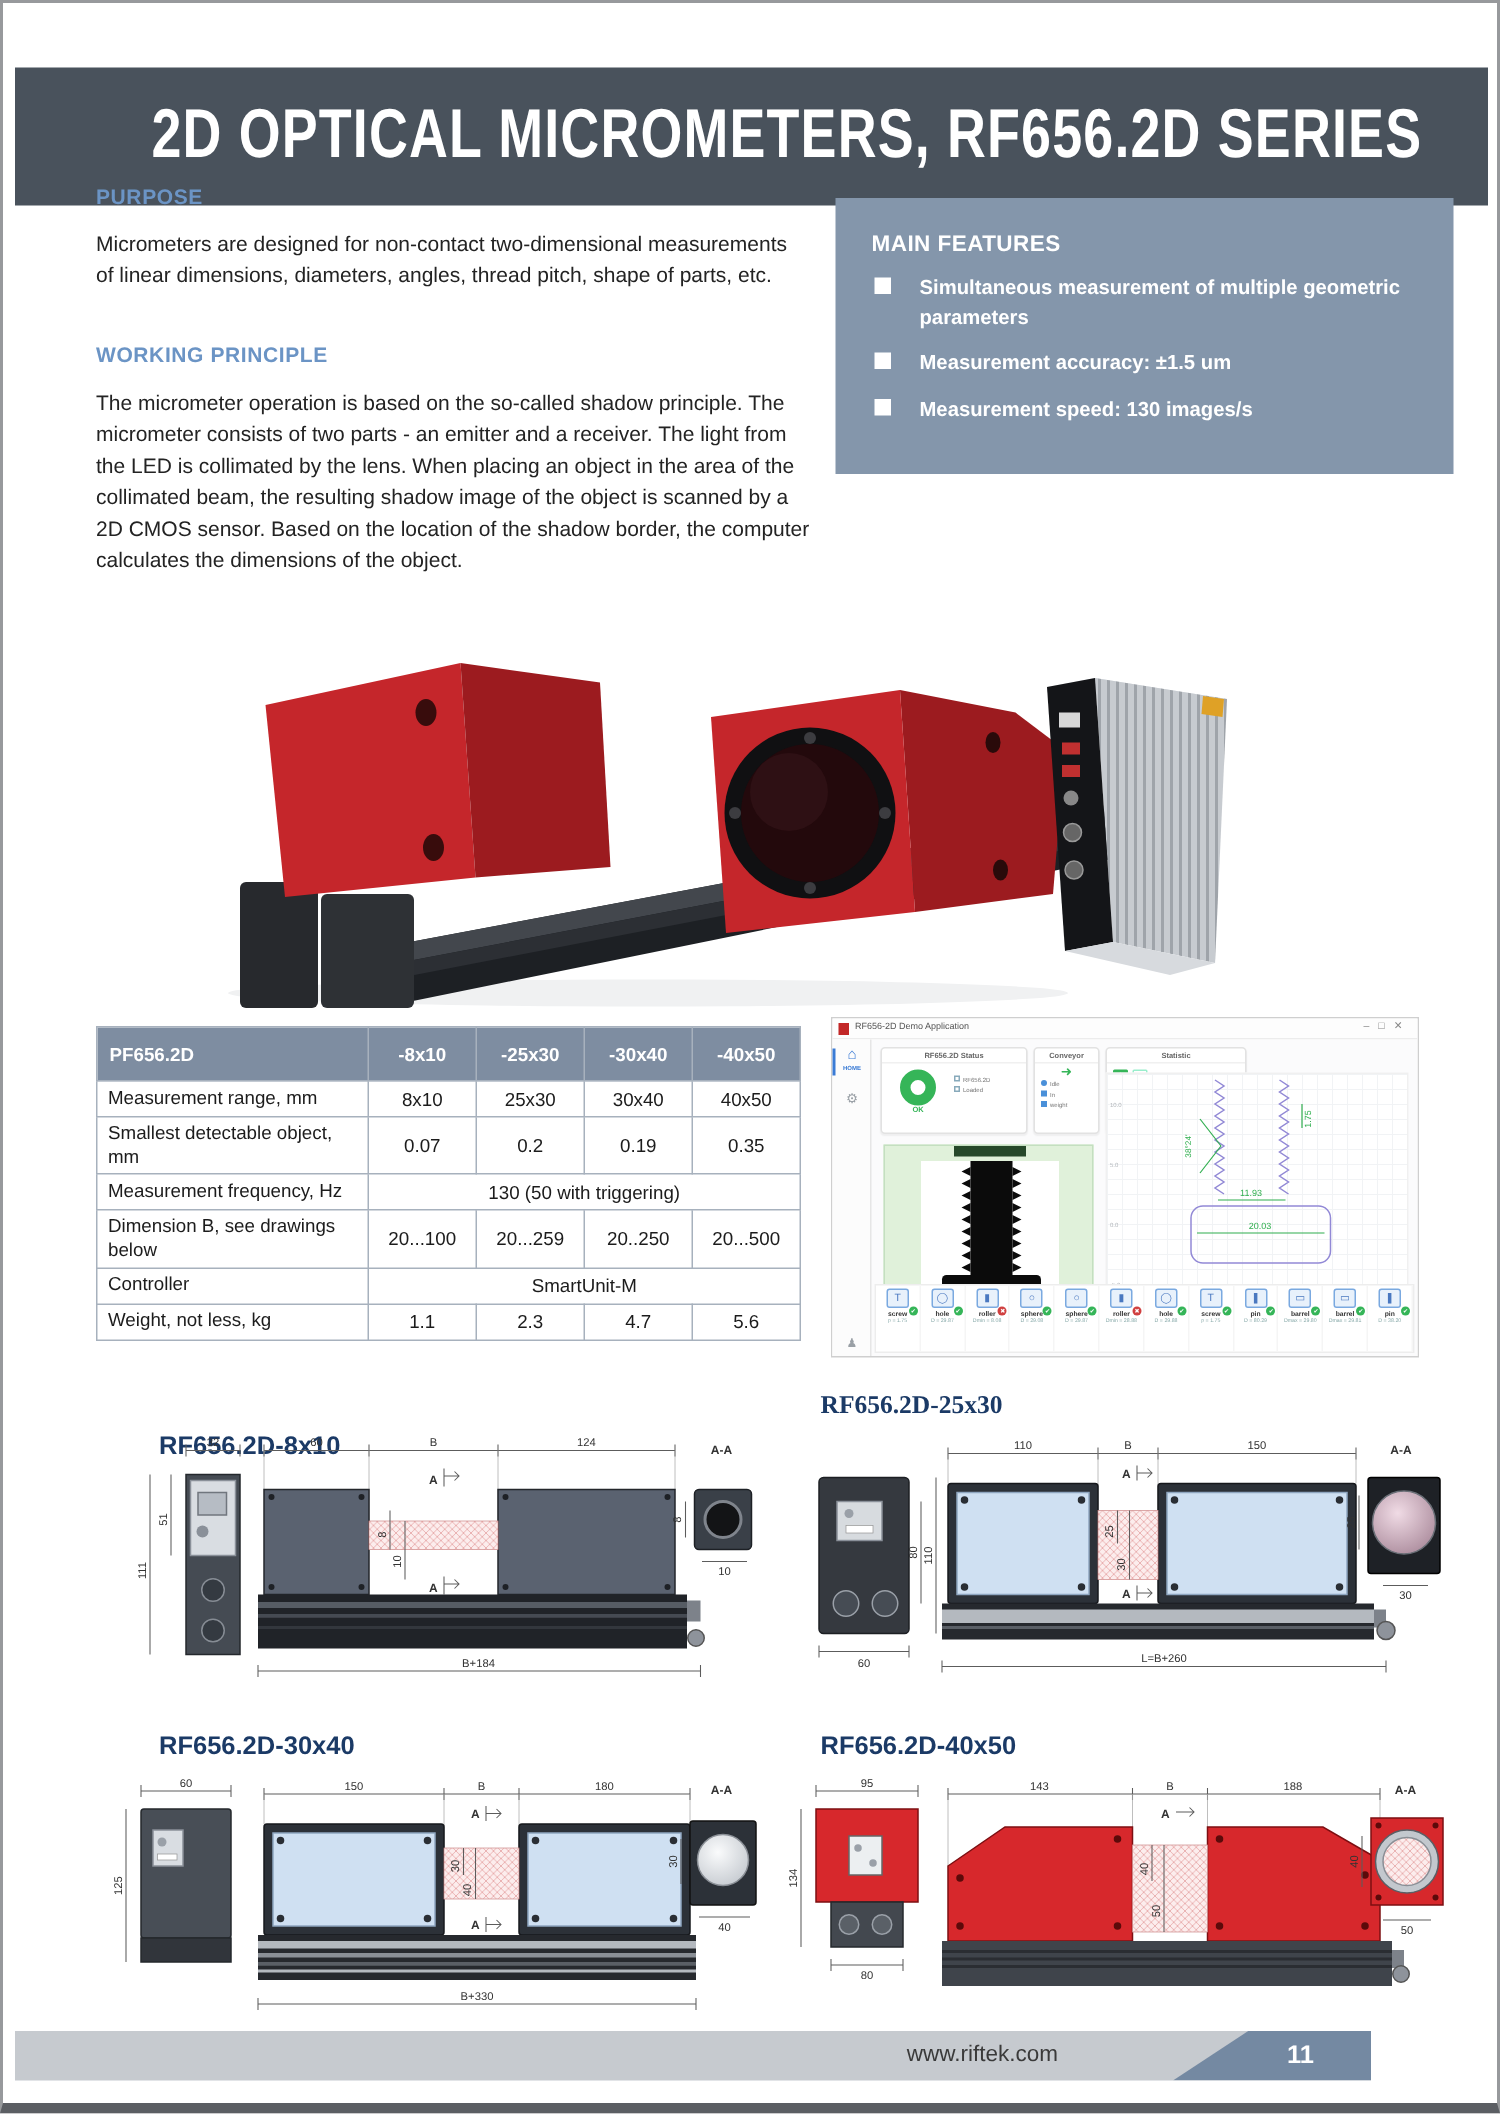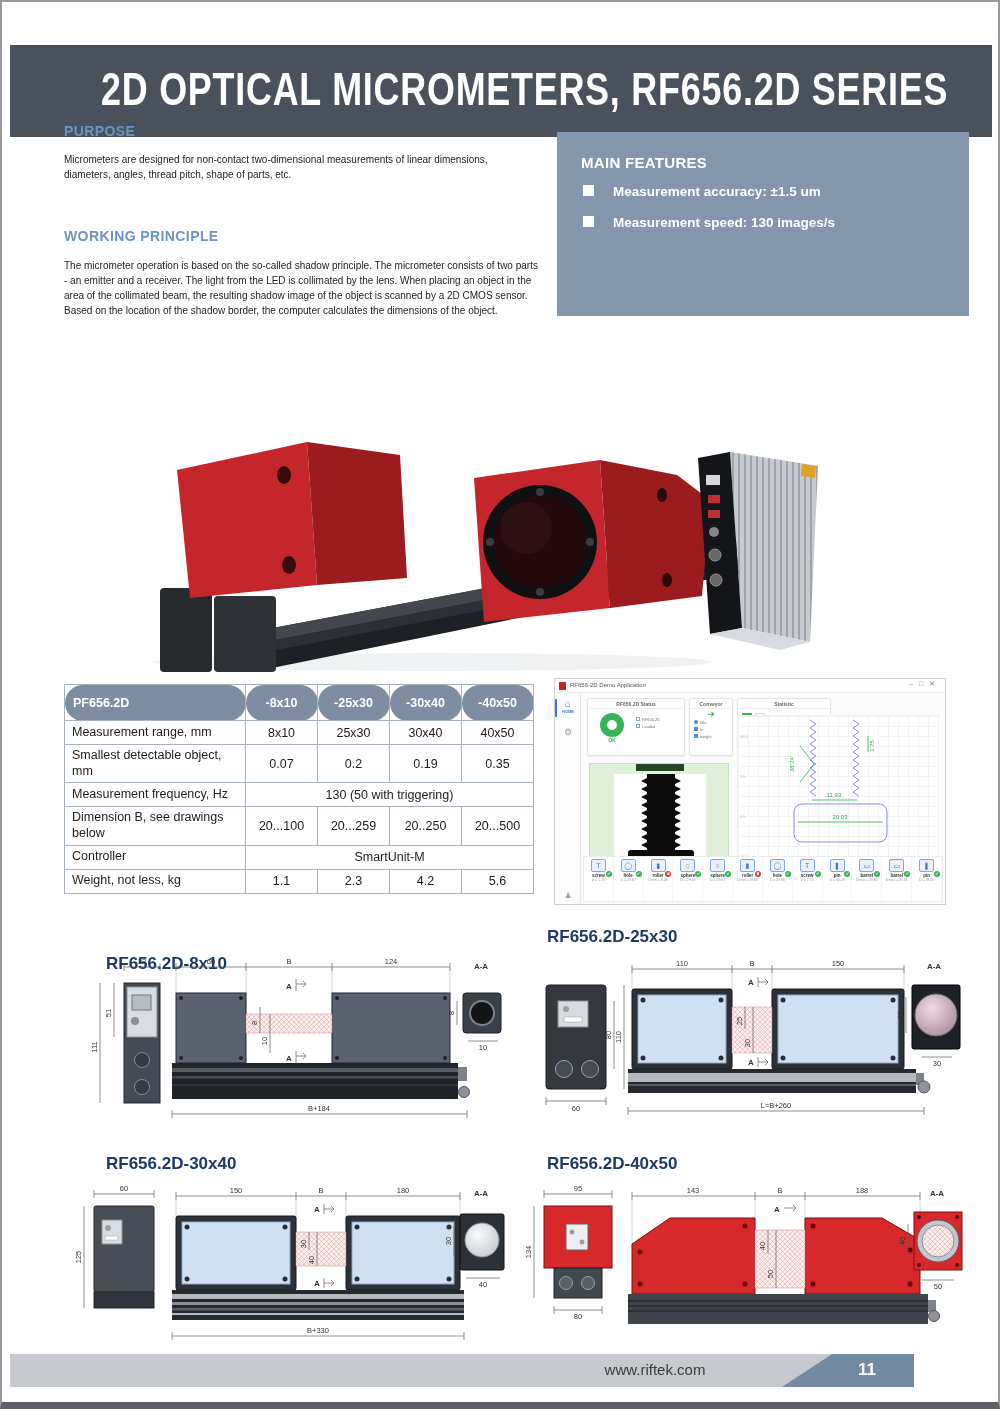--- a/index.html
+++ b/index.html
@@ -10,36 +10,36 @@
   .abs { position:absolute; }
 
   
   .hdr { left:8px; top:8px; width:982px; height:92px; background:#49525c;margin-top:35px; }
   .hdr-title { position:absolute; right:44px; top:50%; transform:translateY(-54%) scaleX(0.78);
                transform-origin:right center; color:#fff; font-size:46px; font-weight:bold;
                letter-spacing:1px; white-space:nowrap; }
 
   
   .sec-head { font-size:14px; font-weight:bold; color:#6b94c5; letter-spacing:0.4px; }
-  .body-txt { font-size:10px; color:#232323; line-height:1.5; }
+  .body-txt { font-size:14px; color:#232323; line-height:1.5; }
 
   
   .features { left:555px; top:130px; width:412px; height:184px; background:#8496ab; padding:22px 24px; }
   .features h2 { color:#fff; font-size:15px; letter-spacing:0.3px; }
   .feat-item { display:flex; margin-top:11px; color:#fff; font-size:13.5px; font-weight:bold; line-height:1.45; }
   .feat-sq { flex:0 0 11px; width:11px; height:11px; background:#fff; margin:3px 19px 0 2px; }
 
   
   .photo { left:100px; top:398px; width:800px; height:272px; }
 
   
   .spec { left:62px; top:682px; }
   .spec table { border-collapse:collapse; width:469px; table-layout:fixed; font-size:12.5px; color:#1c1c1c; }
   .spec th, .spec td { border:1px solid #a7b1bd; }
-  .spec thead th { background:#7e8da1; color:#fff; font-weight:bold; height:36px;border-radius:18px; }
+  .spec thead th { background:#7e8da1; color:#fff; font-weight:bold; height:36px; }
   .spec thead th:first-child { text-align:left; padding-left:8px; }
   .spec td { height:24px; background:#fff; }
   .spec td.lbl { padding:3px 7px; line-height:1.25; }
   .spec td.val { text-align:center; }
   .spec tr.dimrow td { height:36px; }
 
   
   .sw { left:552px; top:676px; width:392px; height:227px; background:#fff; border:1px solid #cfcfcf; }
   .sw-titlebar { position:relative; height:14px; background:#fdfdfd; border-bottom:1px solid #ececec; }
   .sw-appicon { position:absolute; left:4px; top:3px; width:7px; height:8px; background:#c22727; }
@@ -106,20 +106,24 @@
   </div>
 
   <div class="abs sec-head" style="left:62px; top:121px;">PURPOSE</div>
   <div class="abs body-txt" style="left:62px; top:150px; width:472px;">Micrometers are designed for non-contact two-dimensional measurements of linear dimensions, diameters, angles, thread pitch, shape of parts, etc.</div>
 
   <div class="abs sec-head" style="left:62px; top:226px;">WORKING PRINCIPLE</div>
   <div class="abs body-txt" style="left:62px; top:256px; width:478px;">The micrometer operation is based on the so-called shadow principle. The micrometer consists of two parts - an emitter and a receiver. The light from the LED is collimated by the lens. When placing an object in the area of the collimated beam, the resulting shadow image of the object is scanned by a 2D CMOS sensor. Based on the location of the shadow border, the computer calculates the dimensions of the object.</div>
 
   <div class="abs features">
     <h2>MAIN FEATURES</h2>
+    <div class="feat-item">
+      <span class="feat-sq"></span>
+      <span>Simultaneous measurement of multiple geometric parameters</span>
+    </div>
     <div class="feat-item">
       <span class="feat-sq"></span>
       <span>Measurement accuracy: ±1.5 um</span>
     </div>
     <div class="feat-item">
       <span class="feat-sq"></span>
       <span>Measurement speed:  130 images/s</span>
     </div>
   </div>
 
@@ -214,21 +218,21 @@
           <td class="val">20...500</td>
         </tr>
         <tr>
           <td class="lbl">Controller</td>
           <td class="val" colspan="4">SmartUnit-M</td>
         </tr>
         <tr>
           <td class="lbl">Weight, not less, kg</td>
           <td class="val">1.1</td>
           <td class="val">2.3</td>
-          <td class="val">4.2</td>
+          <td class="val">4.7</td>
           <td class="val">5.6</td>
         </tr>
       </tbody>
     </table>
   </div>
 
   <div class="abs sw">
     <div class="sw-titlebar">
       <span class="sw-appicon"></span>
       <span class="sw-title">RF656-2D Demo Application</span>
@@ -409,21 +413,21 @@
             <div class="icon">❚</div>
             <div class="nm">pin</div>
             <span class="st ok">✔</span>
             <div class="vl">D = 38.20</div>
           </div>
       </div>
     </div>
   </div>
 
   <div class="abs dwg-title" style="left:104px; top:925px;margin-top:27px;">RF656.2D-8x10</div>
-  <div class="abs dwg-title" style="left:545px; top:925px;">RF656.2D-25x30</div>
+  <div class="abs dwg-title" style="left:545px; top:925px;font-family:Liberation Serif, serif;">RF656.2D-25x30</div>
   <div class="abs dwg-title" style="left:104px; top:1152px;">RF656.2D-30x40</div>
   <div class="abs dwg-title" style="left:545px; top:1152px;">RF656.2D-40x50</div>
 
   <svg class="abs dwg" style="left:62px; top:955px;" width="445" height="170" viewBox="0 0 445 170">
     <defs>
       <pattern id="hz1" width="5" height="5" patternUnits="userSpaceOnUse">
         <rect width="5" height="5" fill="#fceded"></rect>
         <path d="M0 5 L5 0 M0 0 L5 5" stroke="#e4a0a0" stroke-width="0.5"></path>
       </pattern>
     </defs>

